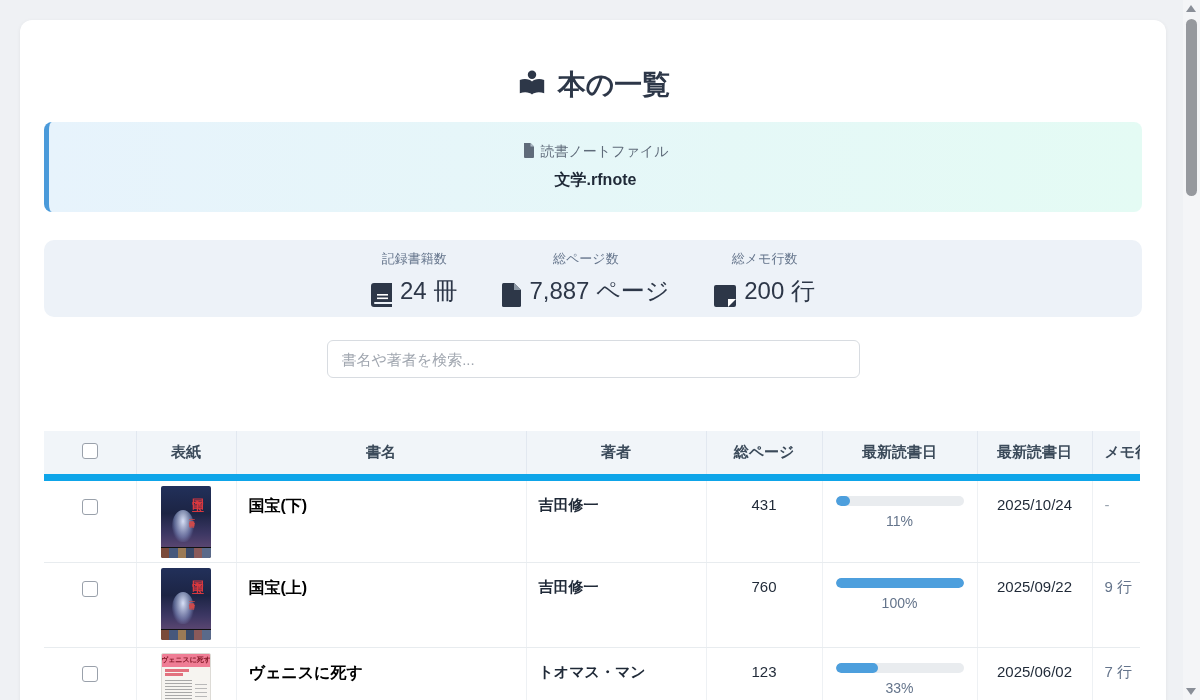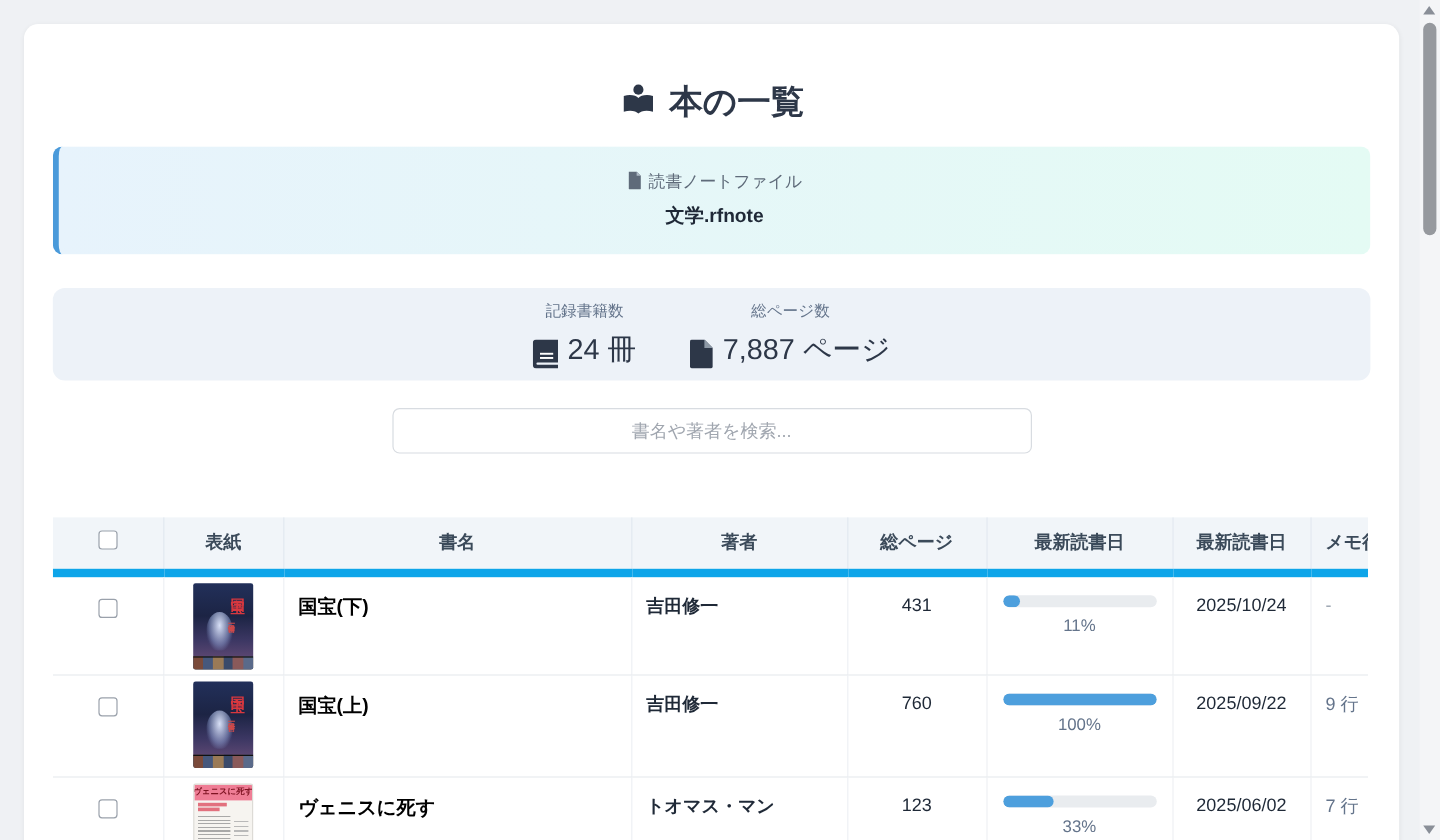--- a/index.html
+++ b/index.html
@@ -33,21 +33,20 @@
   .stat { display:flex; flex-direction:column; align-items:center; }
   .stat-label { font-size:13px; color:#64748b; margin-bottom:7px; }
   .stat-value { display:flex; align-items:flex-end; gap:8px; font-size:24px; font-weight:normal; color:#2d3748; }
   .stat-value svg { display:block; }
 
   .search-row { margin-top:23px; display:flex; justify-content:center; }
   .search-input {
     width:533px; height:38px; border:1px solid #d8dce1; border-radius:6px;
     padding:0 14px; font-size:15px; color:#374151; background:#fff; outline:none;
     font-family:"Liberation Sans", sans-serif;
-    text-align:center;
   }
   .search-input::placeholder { color:#a0a6af; }
 
   .table-wrap { margin-top:53px; width:1096px; overflow:hidden; }
   table { border-collapse:collapse; table-layout:fixed; width:1158px; }
   col.c-check{width:92px} col.c-cover{width:100px} col.c-title{width:290px}
   col.c-author{width:180px} col.c-pages{width:116px} col.c-prog{width:155px}
   col.c-date{width:115px} col.c-memo{width:110px}
 
   thead th {
@@ -173,20 +172,32 @@
     <div class="stat">
       <div class="stat-label">総ページ数</div>
       <div class="stat-value">
         <span>
           <svg width="19" height="24" viewBox="0 0 19 24" fill="#2d3748">
             <path d="M1.5 0 L12 0 L19 7 L19 22.5 Q19 24 17.5 24 L1.5 24 Q0 24 0 22.5 L0 1.5 Q0 0 1.5 0 Z"></path>
             <path d="M12 0 L12 7 L19 7 Z" fill="#8d99a6"></path>
           </svg>
         </span>
         <span>7,887 ページ</span>
+      </div>
+    </div>
+    <div class="stat">
+      <div class="stat-label">総メモ行数</div>
+      <div class="stat-value">
+        <span>
+          <svg width="22" height="22" viewBox="0 0 22 22" fill="#2d3748">
+            <path d="M2 0 L20 0 Q22 0 22 2 L22 20 Q22 22 20 22 L14 22 L14 14 L22 14 L22 20 L14 22 L2 22 Q0 22 0 20 L0 2 Q0 0 2 0 Z"></path>
+            <path d="M14 22 L14 14 L22 14 Z" fill="#ffffff"></path>
+          </svg>
+        </span>
+        <span>200 行</span>
       </div>
     </div>
   </div>
 
   <div class="search-row">
     <input class="search-input" type="text" placeholder="書名や著者を検索..." style="">
   </div>
 
   <div class="table-wrap">
     <table>

